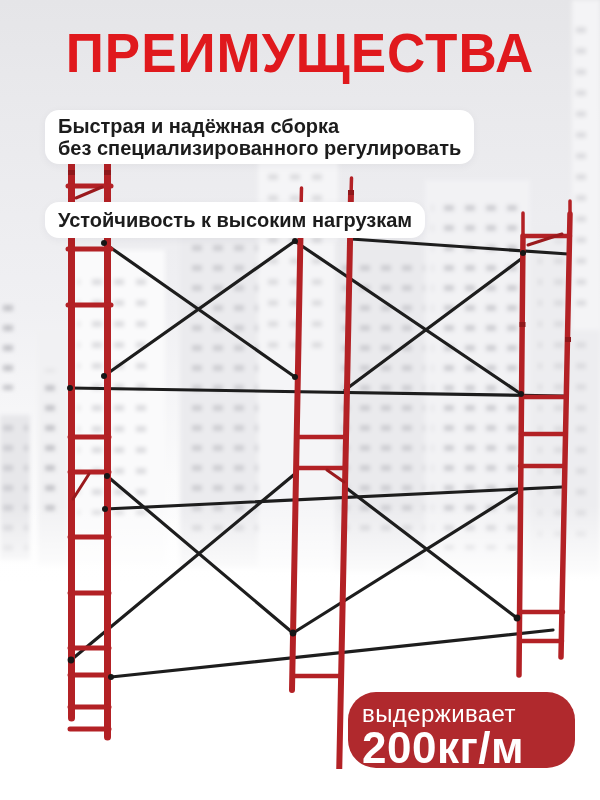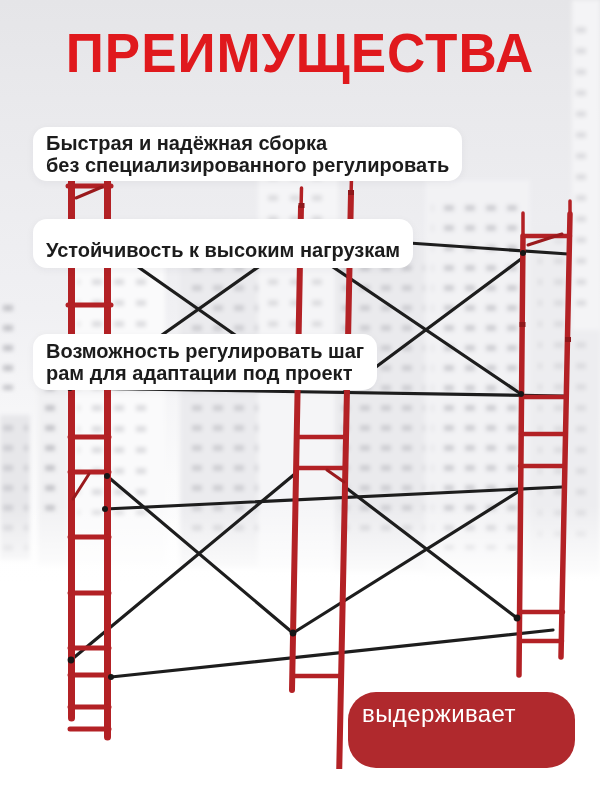--- a/index.html
+++ b/index.html
@@ -8,26 +8,26 @@
     background:linear-gradient(180deg,#e5e5e8 0%,#eaeaed 16%,#f0f0f3 40%,#fafafb 62%,#ffffff 78%,#ffffff 100%);
     font-family:"Liberation Sans",sans-serif;
   }
   .scene{position:absolute;left:0;top:0;width:600px;height:800px;}
   .title{
     position:absolute;top:24px;left:0;width:600px;margin:0;text-align:center;
     font:700 53px/1.05 "Liberation Sans",sans-serif;letter-spacing:1px;
     color:#e0191d;transform:scaleY(1.04);transform-origin:50% 0;
   }
   .card{
-    position:absolute;left:33px;background:#ffffff;border-radius:14px;
+    position:absolute;left:45px;background:#ffffff;border-radius:14px;
     color:#1c1c1c;font:700 20px/1.1 "Liberation Sans",sans-serif;
-    white-space:nowrap;box-shadow:0 2px 8px rgba(40,40,50,0.05);margin-top:17px;
+    white-space:nowrap;box-shadow:0 2px 8px rgba(40,40,50,0.05);
   }
   .card1{top:110px;padding:5px 13px 5px;}
-  .card2{top:202px;padding:20px 13px 7px;}
+  .card2{top:202px;padding:7px 13px 7px;}
   .card3{top:317px;padding:6px 13px 6px;}
   .badge{
     position:absolute;left:348px;top:692px;width:227px;height:76px;
     background:#b0292d;border-radius:28px;box-sizing:border-box;
     padding:9px 0 0 14px;color:#ffffff;
   }
   .badge-label{font:400 24px/1.05 "Liberation Sans",sans-serif;letter-spacing:0.4px;}
   .badge-value{font:700 44px/0.98 "Liberation Sans",sans-serif;letter-spacing:0.5px;}
 </style>
 </head>
@@ -184,22 +184,19 @@
 
   <div class="card card1">
     <div>Быстрая и надёжная сборка</div>
     <div>без специализированного регулировать</div>
   </div>
 
   <div class="card card2">
     <div>Устойчивость к высоким нагрузкам</div>
   </div>
 
-  <div class="card card3">
-    <div>Возможность регулировать шаг</div>
-    <div>рам для адаптации под проект</div>
-  </div>
 
   <div class="badge">
     <div class="badge-label">выдерживает</div>
+    <div class="badge-value">200кг/м</div>
   </div>
 
 </div>
 
 </body></html>

